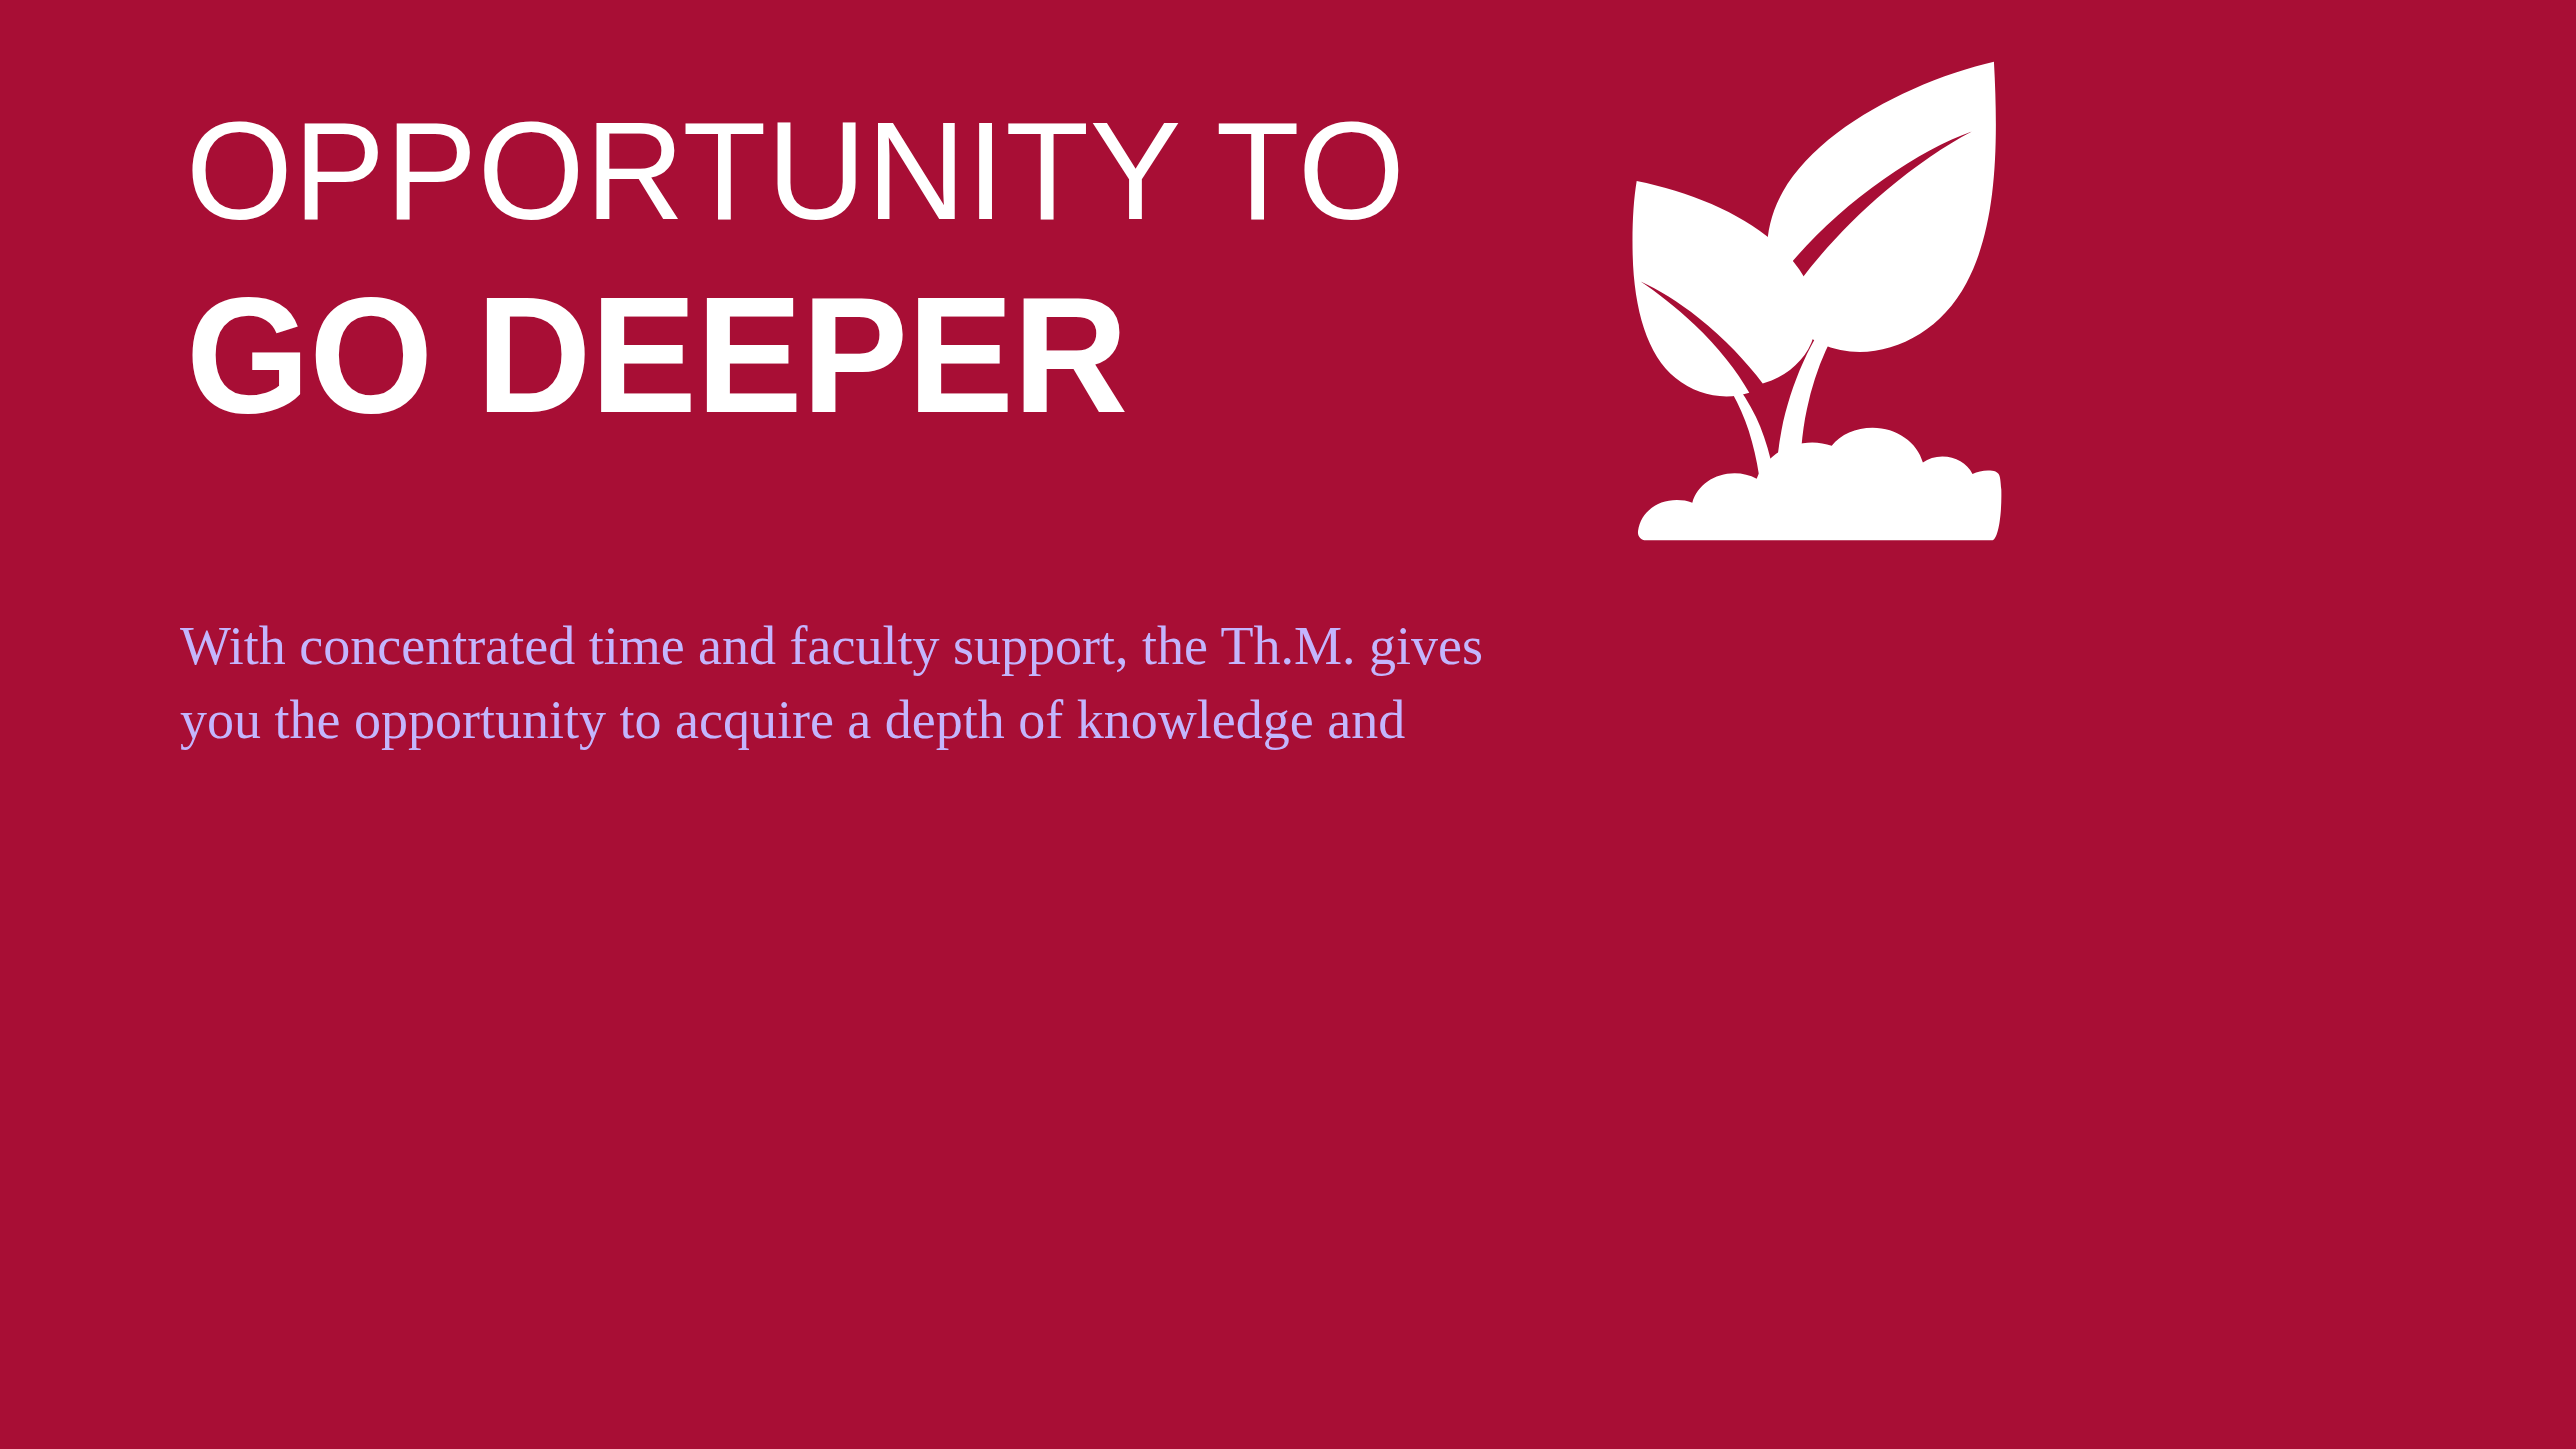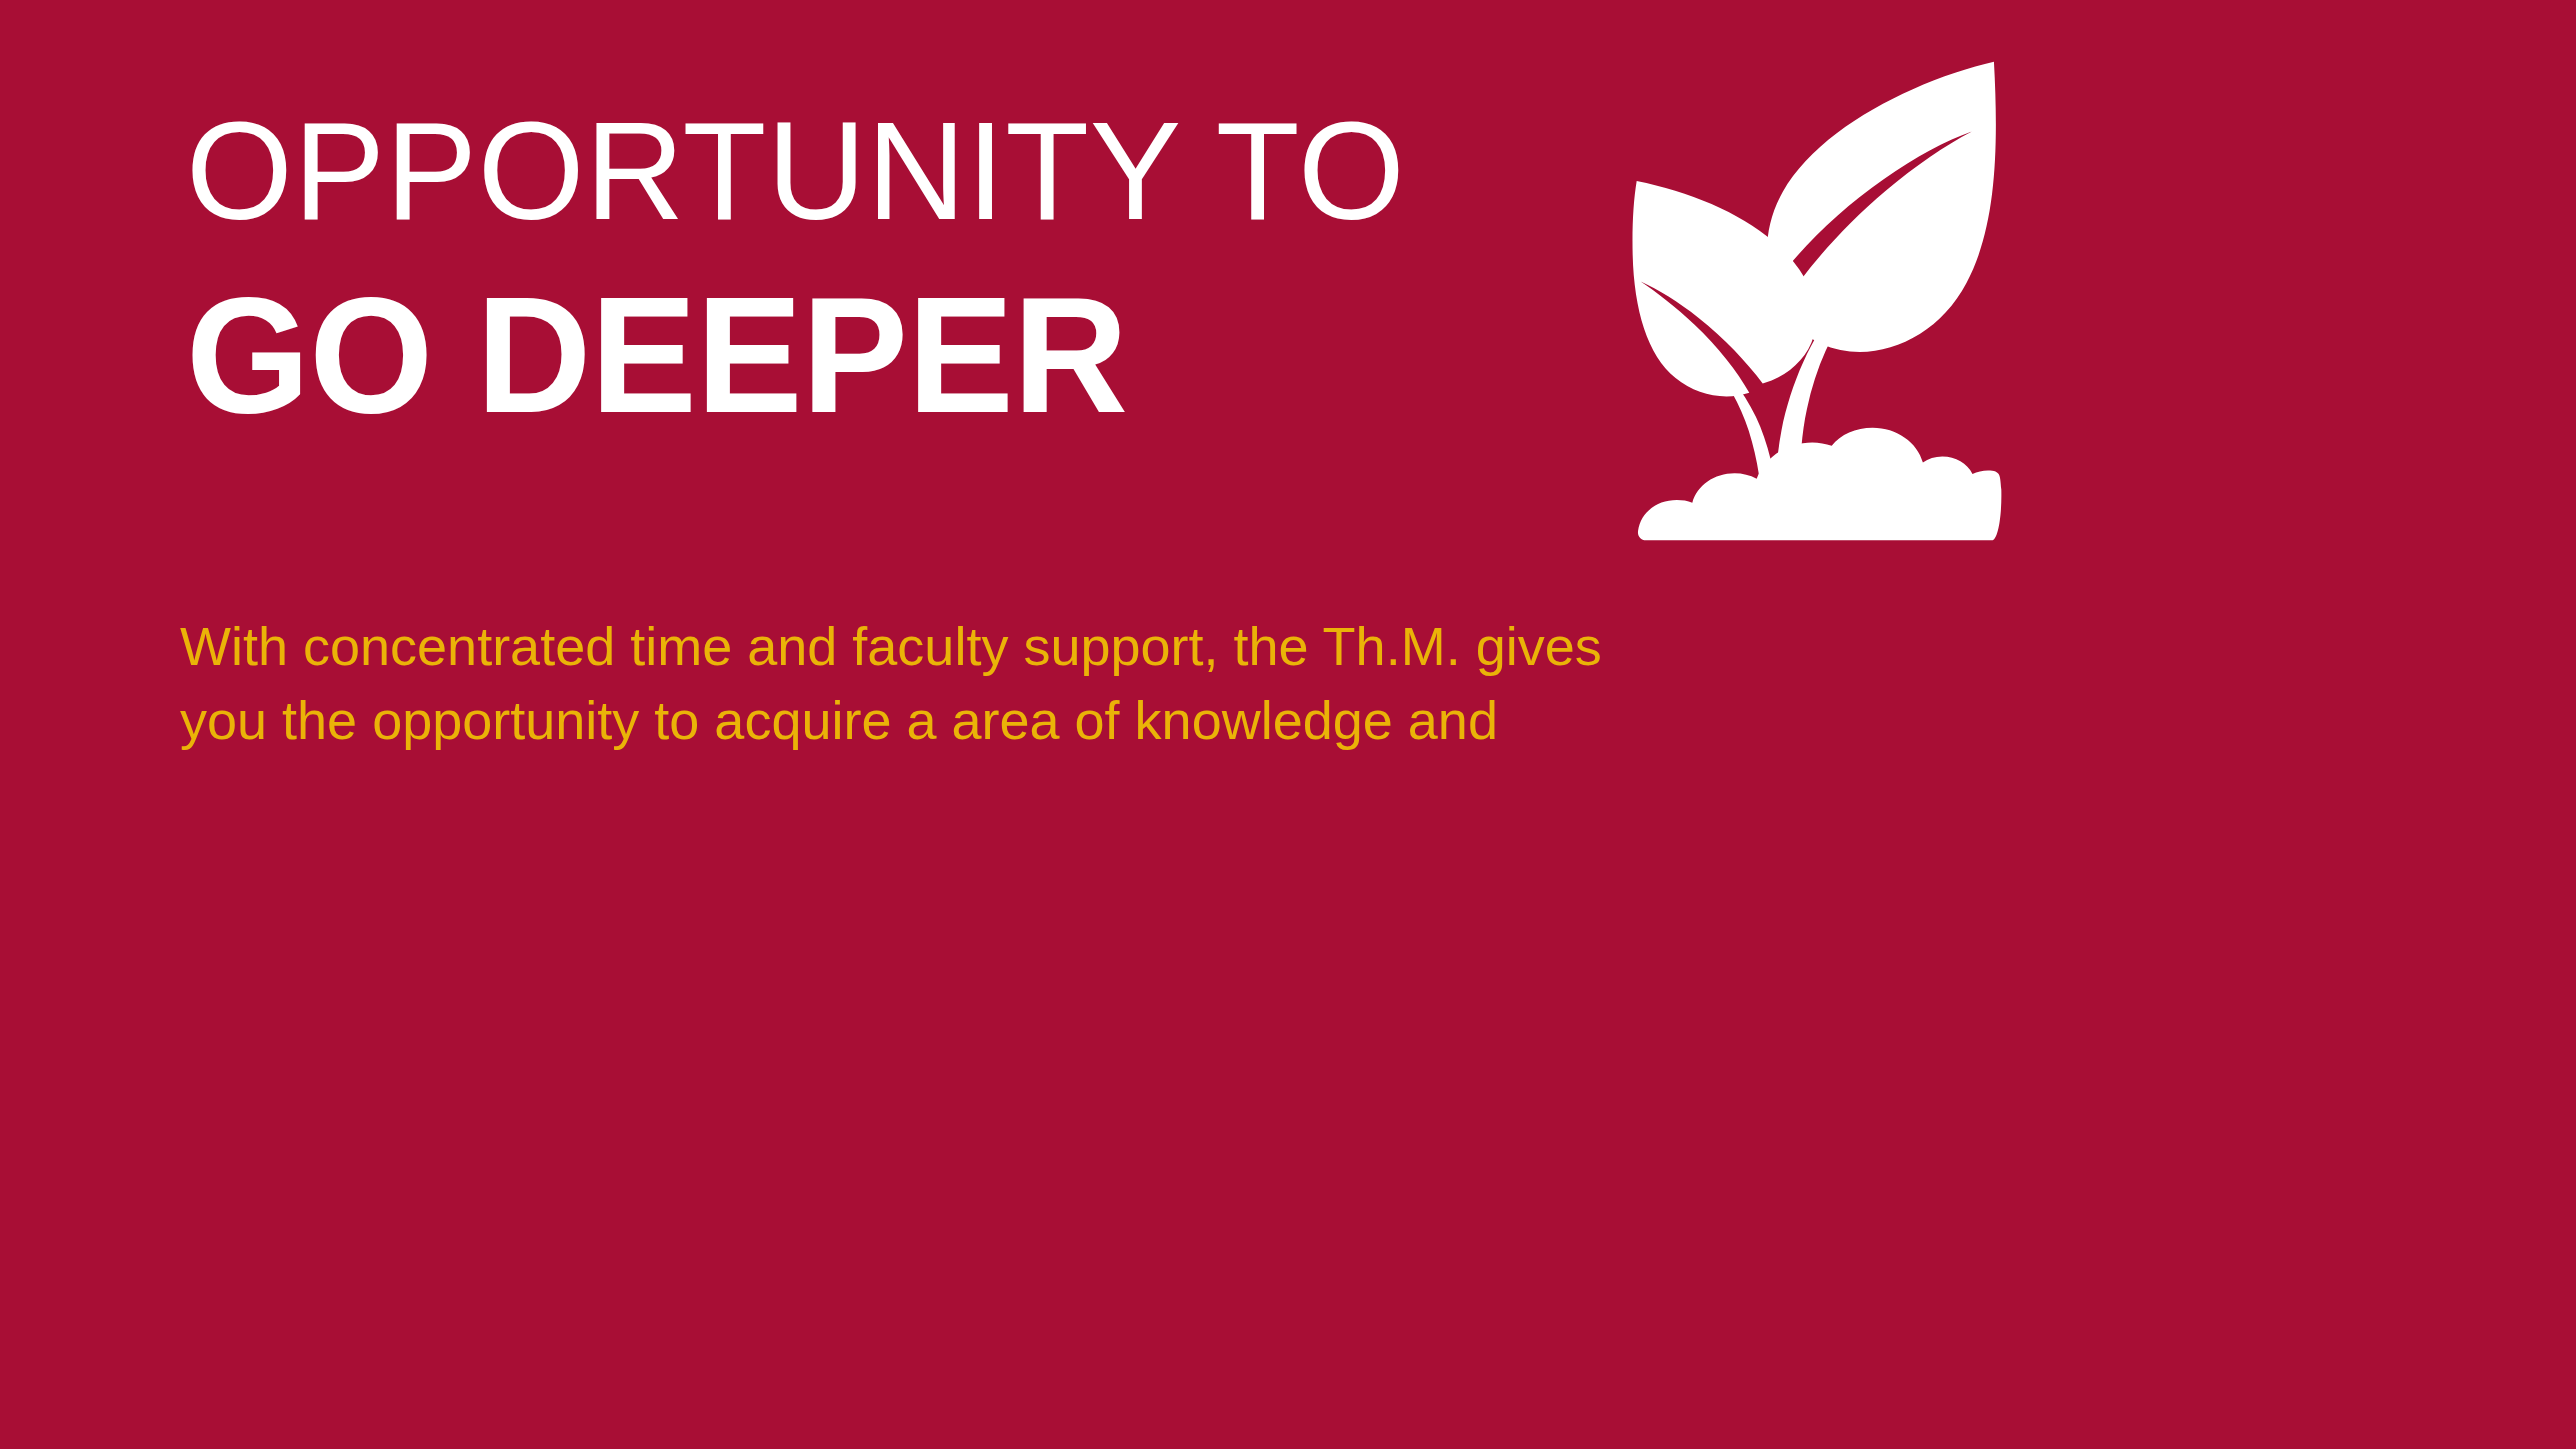--- a/index.html
+++ b/index.html
@@ -71,22 +71,22 @@
   
   .body-copy {
     position:absolute;
     left:180px;
     top:609px;
     width:2120px;
   }
 
   .body-line {
     display:block;
-    color:#eab308;
-    font-family:Liberation Sans, sans-serif;
+    color:#c4b5fd;
+    font-family:Liberation Serif, serif;
     font-weight:300;
     font-size:54px;
     line-height:74px;
     letter-spacing:0px;
     white-space:nowrap;
   }
 </style>
 </head>
 <body>
 
@@ -154,17 +154,17 @@
                  C 516 634, 524 632, 532 632
                  C 552 632, 550 640, 552 660
                  C 553 700, 547 736, 538 736 Z"></path>
 
       </g>
     </svg>
   </div>
 
   <div class="body-copy">
     <span class="body-line">With concentrated time and faculty support, the Th.M. gives</span>
-    <span class="body-line">you the opportunity to acquire a area of knowledge and</span>
+    <span class="body-line">you the opportunity to acquire a depth of knowledge and</span>
   </div>
 
 </div>
 
 
 </body></html>

